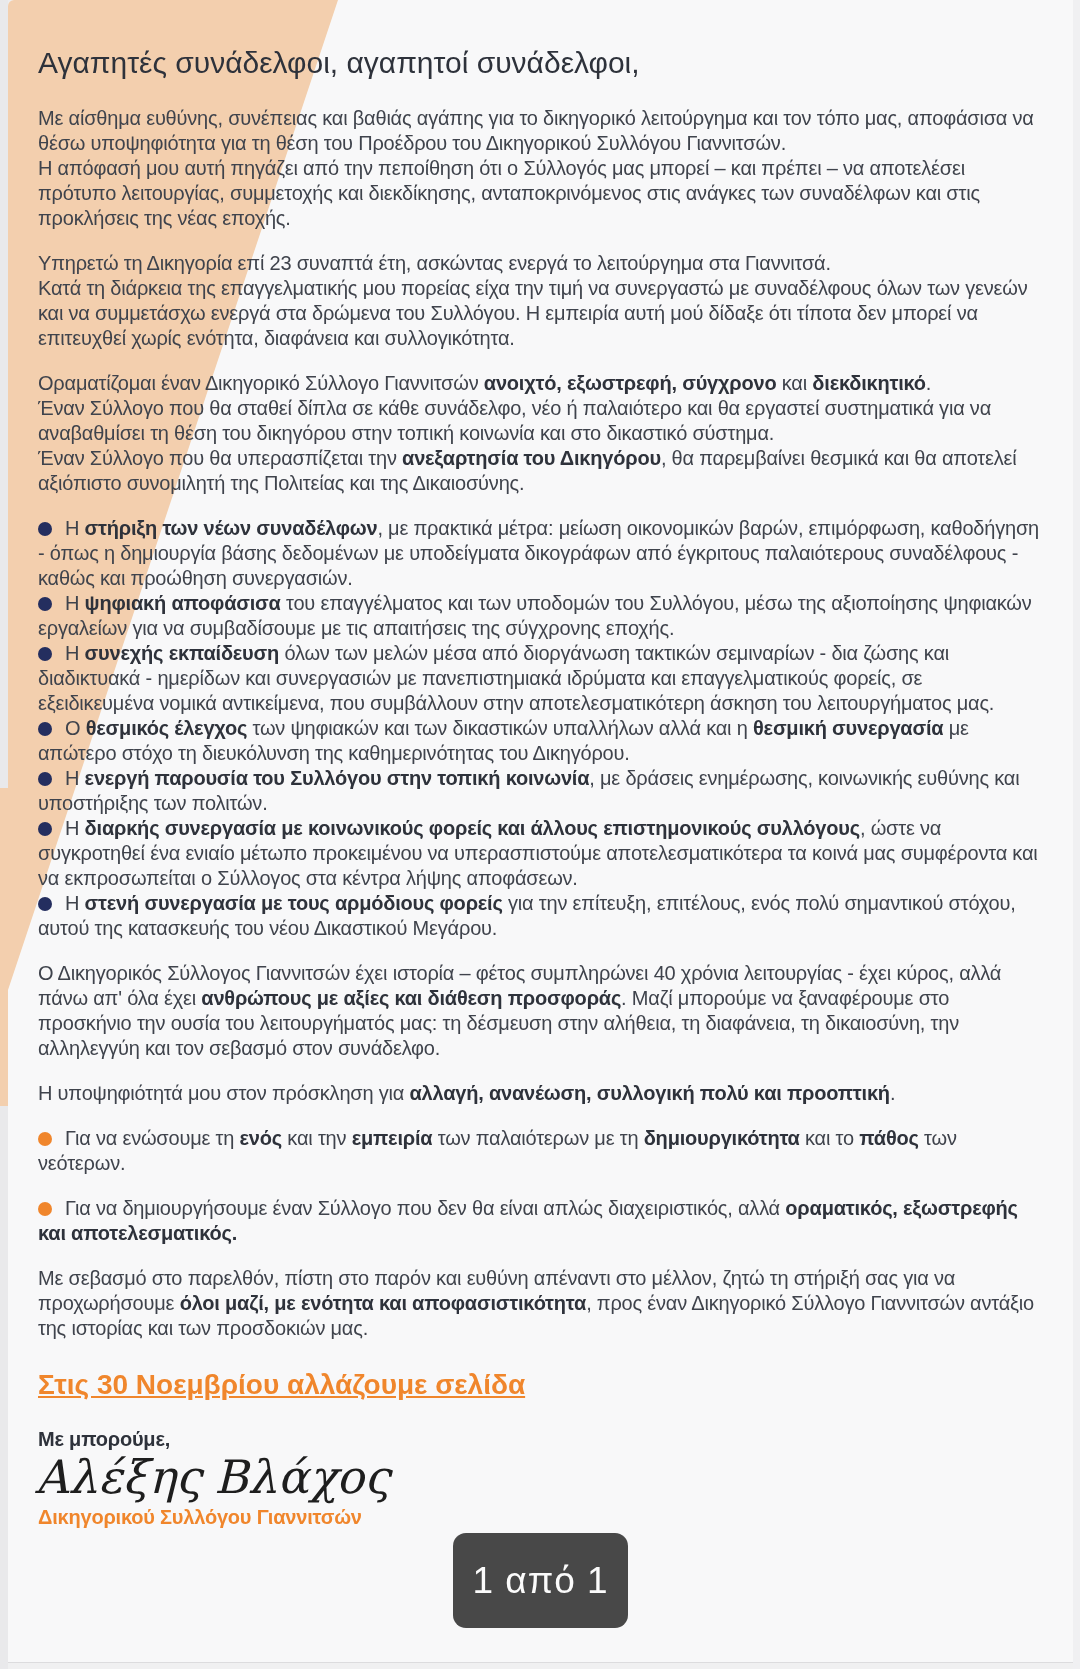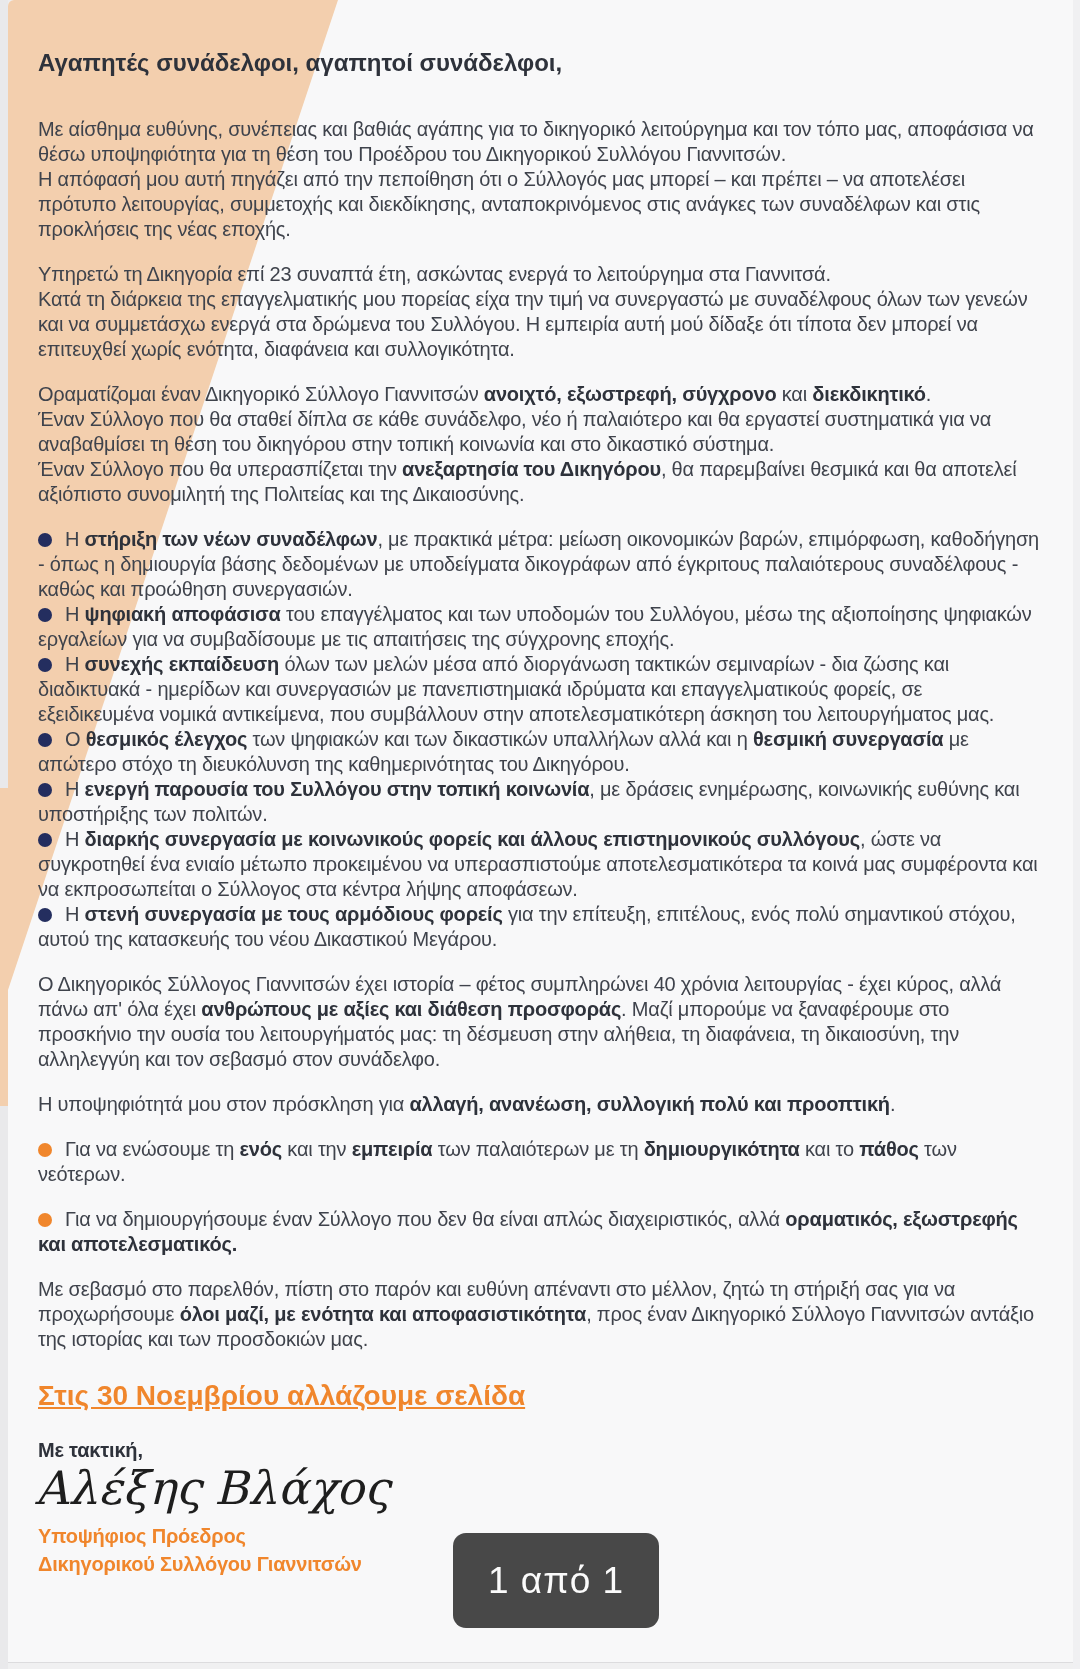--- a/index.html
+++ b/index.html
@@ -38,22 +38,22 @@
   .content{
     position:relative;
     padding:48px 30px 0 30px;
     width:100%;
     color:var(--text);
     font-size:20px;
     line-height:25px;
     letter-spacing:-0.2px;
   }
   .greeting{
-    font-size:24px;line-height:30px;font-weight:700;color:var(--text-bold);
-    margin-bottom:39px;letter-spacing:0;
+    font-size:30px;line-height:30px;font-weight:400;color:var(--text-bold);
+    margin-bottom:28px;letter-spacing:0;
   }
   .para{white-space:pre-wrap;margin-bottom:0;}
   .para.gap{margin-bottom:20px;}
   .para .b{font-weight:700;color:var(--text-bold);}
   .dot{
     display:inline-block;width:14px;height:14px;border-radius:50%;
     margin-right:13px;transform:translateY(1px);
   }
   .dot.navy{background:var(--navy);}
   .dot.orange{background:var(--accent);}
@@ -78,21 +78,21 @@
   }
   .cand-title{
     font-size:20px;line-height:28px;font-weight:700;color:var(--accent);
   }
   .cand-title.first{margin-top:8px;}
   .bottom-strip{
     position:absolute;left:0;right:0;bottom:0;height:7px;
     background:#f0f0f1;border-top:1px solid #dcdcde;
   }
   .page-indicator{
-    position:absolute;left:453px;top:1533px;width:206px;height:95px;
+    position:absolute;left:453px;top:1533px;width:175px;height:95px;
     background:var(--ind-bg);
     border-radius:13px;
     display:flex;align-items:center;justify-content:center;
     color:var(--ind-text);
     font-size:37px;font-weight:400;letter-spacing:1px;
   }
 </style>
 </head>
 <body>
 
@@ -124,23 +124,22 @@
           <div class="para"><span class="dot navy"></span><span>Η </span><span class="b">διαρκής συνεργασία με κοινωνικούς φορείς και άλλους επιστημονικούς συλλόγους</span><span>, ώστε να συγκροτηθεί ένα ενιαίο μέτωπο προκειμένου να υπερασπιστούμε αποτελεσματικότερα τα κοινά μας συμφέροντα και να εκπροσωπείται ο Σύλλογος στα κέντρα λήψης αποφάσεων.</span></div>
           <div class="para gap"><span class="dot navy"></span><span>Η </span><span class="b">στενή συνεργασία με τους αρμόδιους φορείς</span><span> για την επίτευξη, επιτέλους, ενός πολύ σημαντικού στόχου, αυτού της κατασκευής του νέου Δικαστικού Μεγάρου.</span></div>
           <div class="para gap"><span>Ο Δικηγορικός Σύλλογος Γιαννιτσών έχει ιστορία – φέτος συμπληρώνει 40 χρόνια λειτουργίας - έχει κύρος, αλλά πάνω απ' όλα έχει </span><span class="b">ανθρώπους με αξίες και διάθεση προσφοράς</span><span>. Μαζί μπορούμε να ξαναφέρουμε στο προσκήνιο την ουσία του λειτουργήματός μας: τη δέσμευση στην αλήθεια, τη διαφάνεια, τη δικαιοσύνη, την αλληλεγγύη και τον σεβασμό στον συνάδελφο.</span></div>
           <div class="para gap"><span>Η υποψηφιότητά μου στον πρόσκληση για </span><span class="b">αλλαγή, ανανέωση, συλλογική πολύ και προοπτική</span><span>.</span></div>
           <div class="para gap"><span class="dot orange"></span><span>Για να ενώσουμε τη </span><span class="b">ενός</span><span> και την </span><span class="b">εμπειρία</span><span> των παλαιότερων με τη </span><span class="b">δημιουργικότητα</span><span> και το </span><span class="b">πάθος</span><span> των νεότερων.</span></div>
           <div class="para gap"><span class="dot orange"></span><span>Για να δημιουργήσουμε έναν Σύλλογο που δεν θα είναι απλώς διαχειριστικός, αλλά </span><span class="b">οραματικός, εξωστρεφής και αποτελεσματικός.</span></div>
           <div class="para"><span>Με σεβασμό στο παρελθόν, πίστη στο παρόν και ευθύνη απέναντι στο μέλλον, ζητώ τη στήριξή σας για να προχωρήσουμε </span><span class="b">όλοι μαζί, με ενότητα και αποφασιστικότητα</span><span>, προς έναν Δικηγορικό Σύλλογο Γιαννιτσών αντάξιο της ιστορίας και των προσδοκιών μας.</span></div>
         </div>
 
       <div class="slogan">Στις 30 Νοεμβρίου αλλάζουμε σελίδα</div>
-      <div class="signoff">Με τακτική,</div>
+      <div class="signoff">Με μπορούμε,</div>
       <div class="signature">Αλέξης Βλάχος</div>
-      <div class="cand-title first">Υποψήφιος Πρόεδρος</div>
       <div class="cand-title">Δικηγορικού Συλλόγου Γιαννιτσών</div>
     </div>
 
     <div class="bottom-strip"></div>
   </div>
 
   <div class="margin-strip right"></div>
 
   <div class="page-indicator">
     <span>1 από 1</span>

